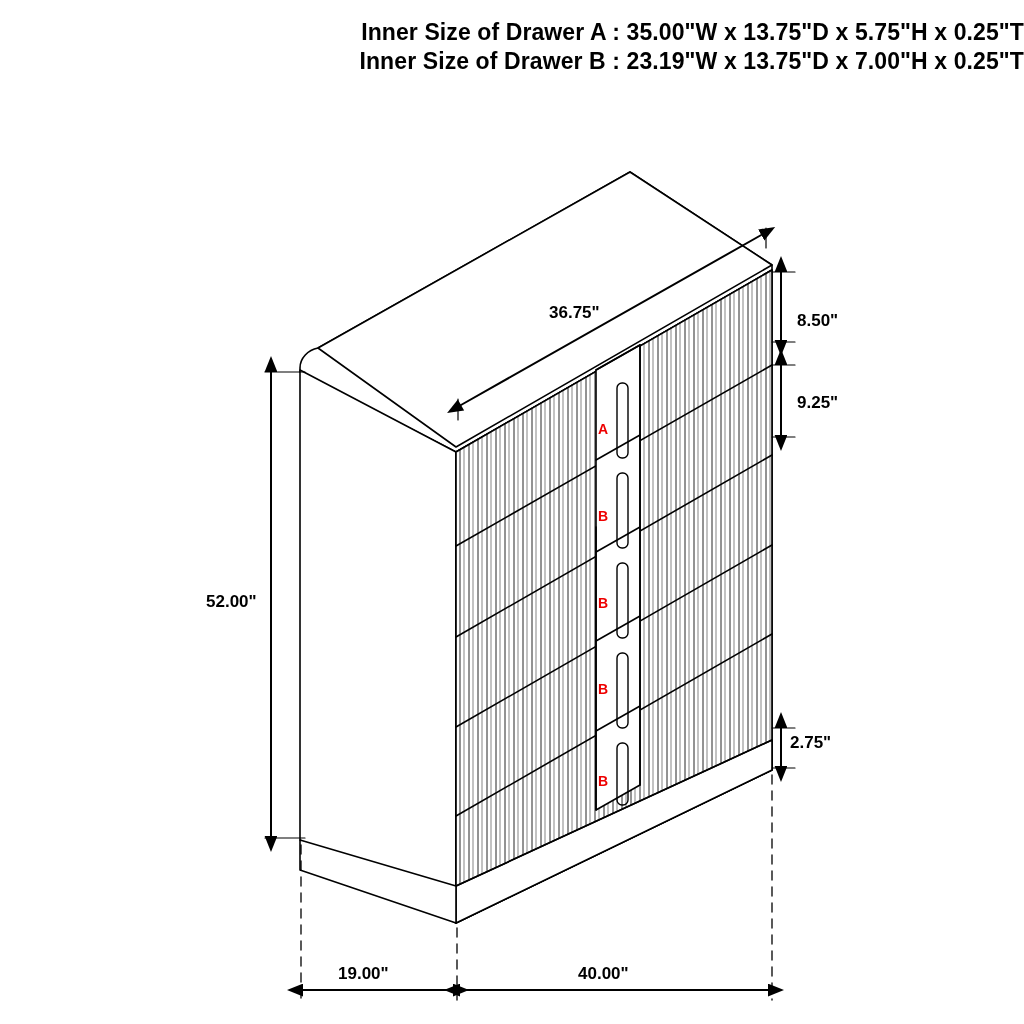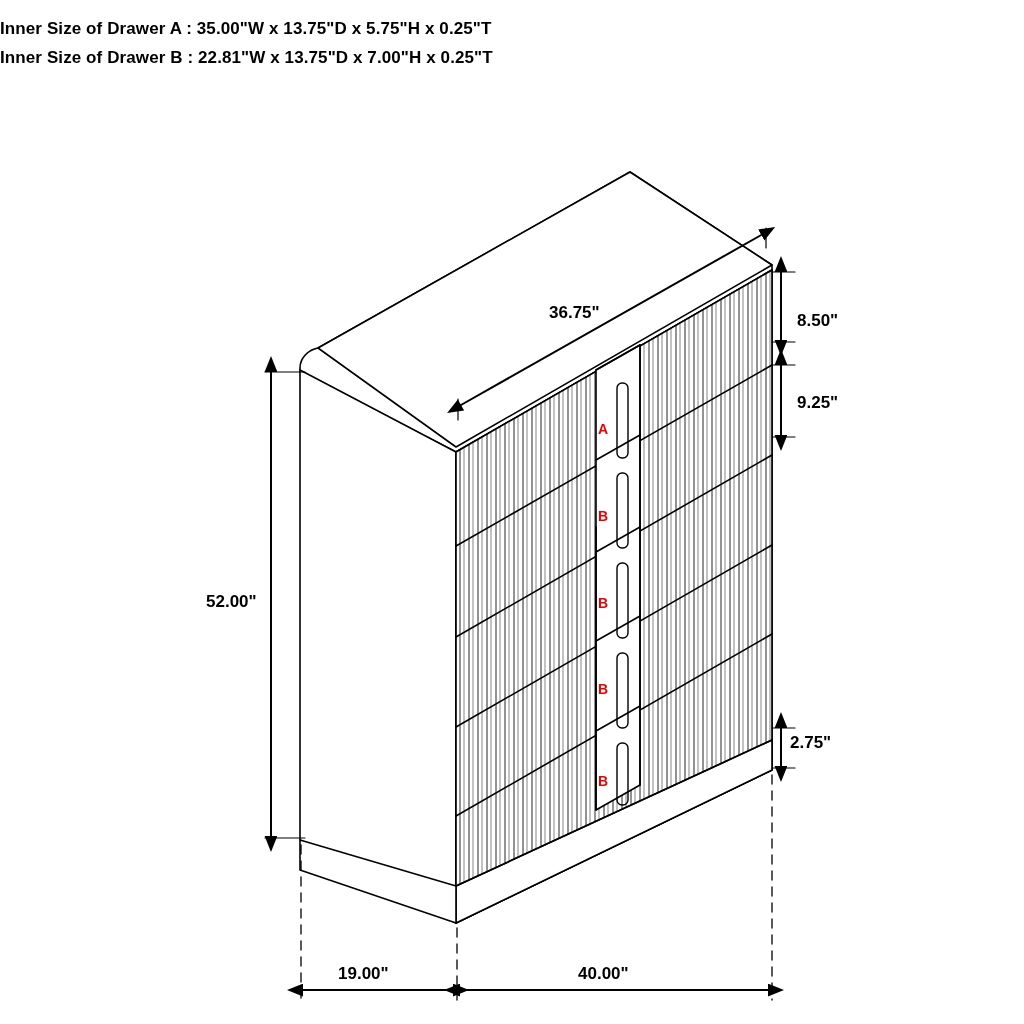--- a/index.html
+++ b/index.html
@@ -17,22 +17,22 @@
   #stage {
     position: absolute;
     left: 0; top: 0;
     width: 1024px;
     height: 1024px;
   }
   .spec-line {
     position: absolute;
     left: 0;
     width: 1024px;
-    text-align: left;
-    font-size: 17px;
+    text-align: right;
+    font-size: 23px;
     font-weight: bold;
     color: #000000;
     letter-spacing: 0.1px;
     white-space: nowrap;
   }
   #spec-a { top: 19px; }
   #spec-b { top: 48px; }
 
   .dim-label {
     position: absolute;
@@ -54,21 +54,21 @@
     width: 1024px;
     height: 1024px;
   }
 </style>
 </head>
 <body>
 
 <div id="stage">
 
   <div class="spec-line" id="spec-a">Inner Size of Drawer A : 35.00"W x 13.75"D x 5.75"H x 0.25"T</div>
-  <div class="spec-line" id="spec-b">Inner Size of Drawer B : 22.81"W x 13.75"D x 7.00"H x 0.25"T</div>
+  <div class="spec-line" id="spec-b">Inner Size of Drawer B : 23.19"W x 13.75"D x 7.00"H x 0.25"T</div>
 
   <svg class="diagram" viewBox="0 0 1024 1024">
     <defs>
       <marker id="arrowStart" markerWidth="9" markerHeight="9" refX="8" refY="3.2" orient="auto">
         <path d="M8,0 L8,6.4 L0,3.2 z" fill="#000"></path>
       </marker>
       <marker id="arrowEnd" markerWidth="9" markerHeight="9" refX="1" refY="3.2" orient="auto">
         <path d="M0,0 L0,6.4 L8,3.2 z" fill="#000"></path>
       </marker>
       <pattern id="ribs" width="9" height="10" patternUnits="userSpaceOnUse">

